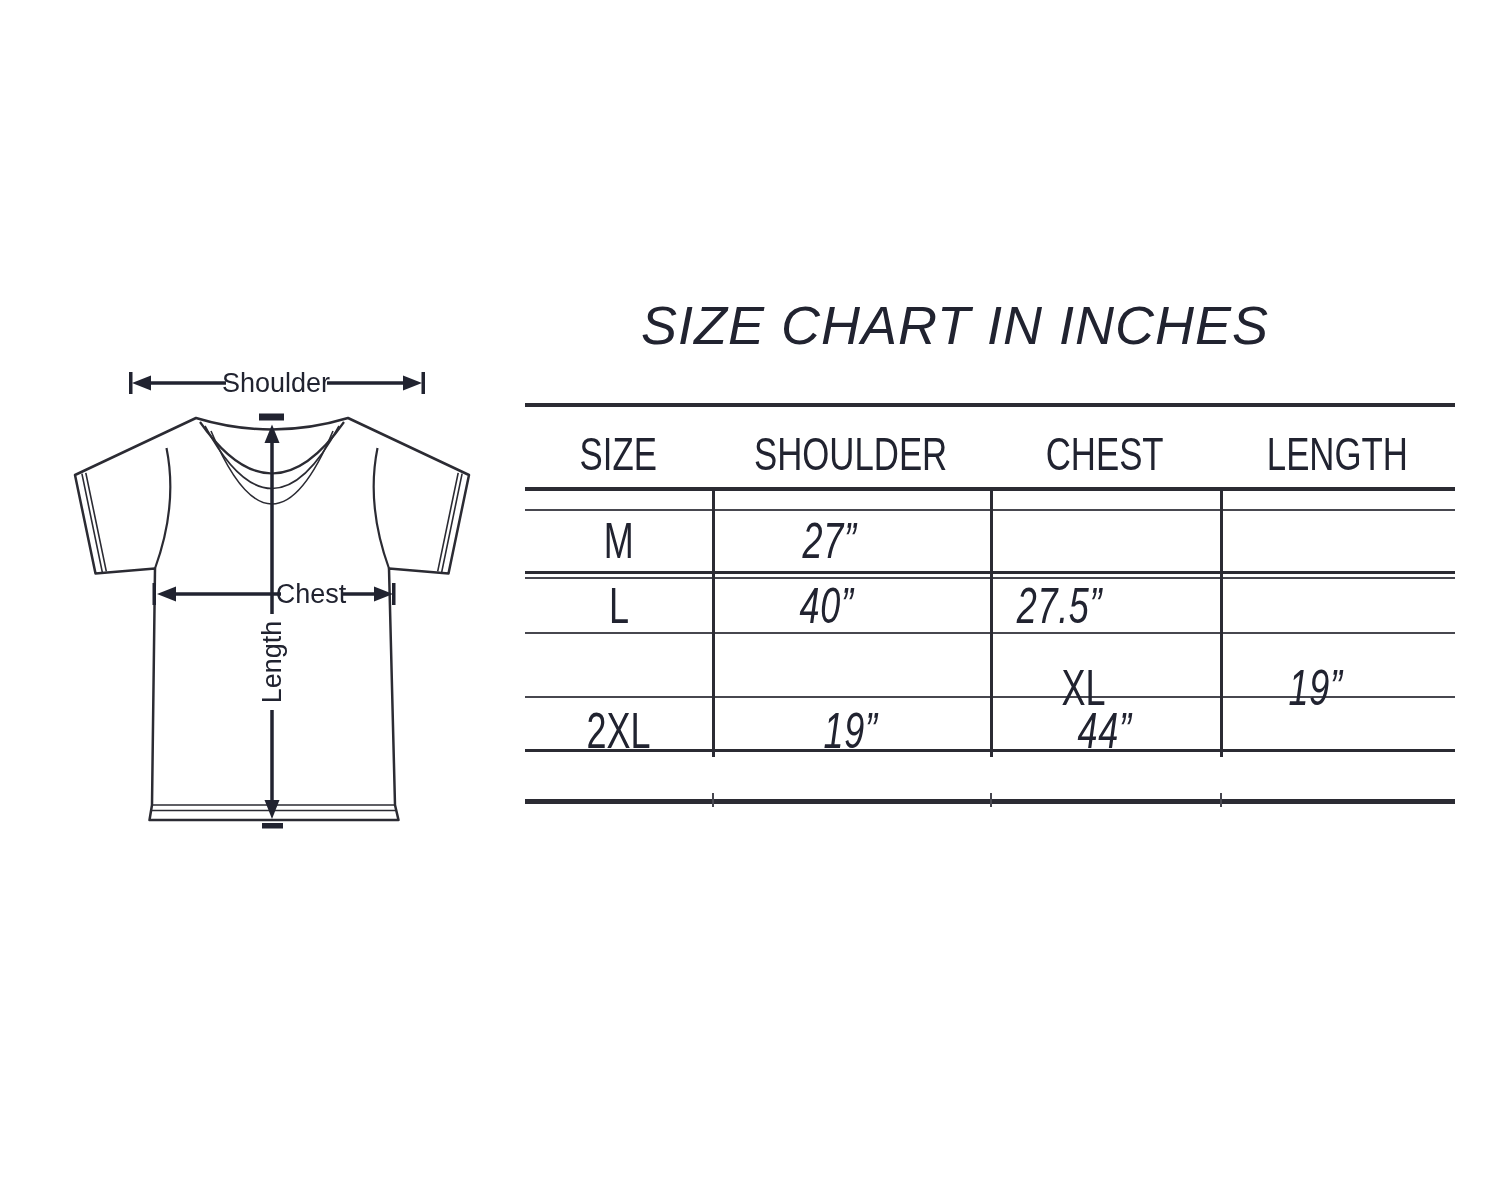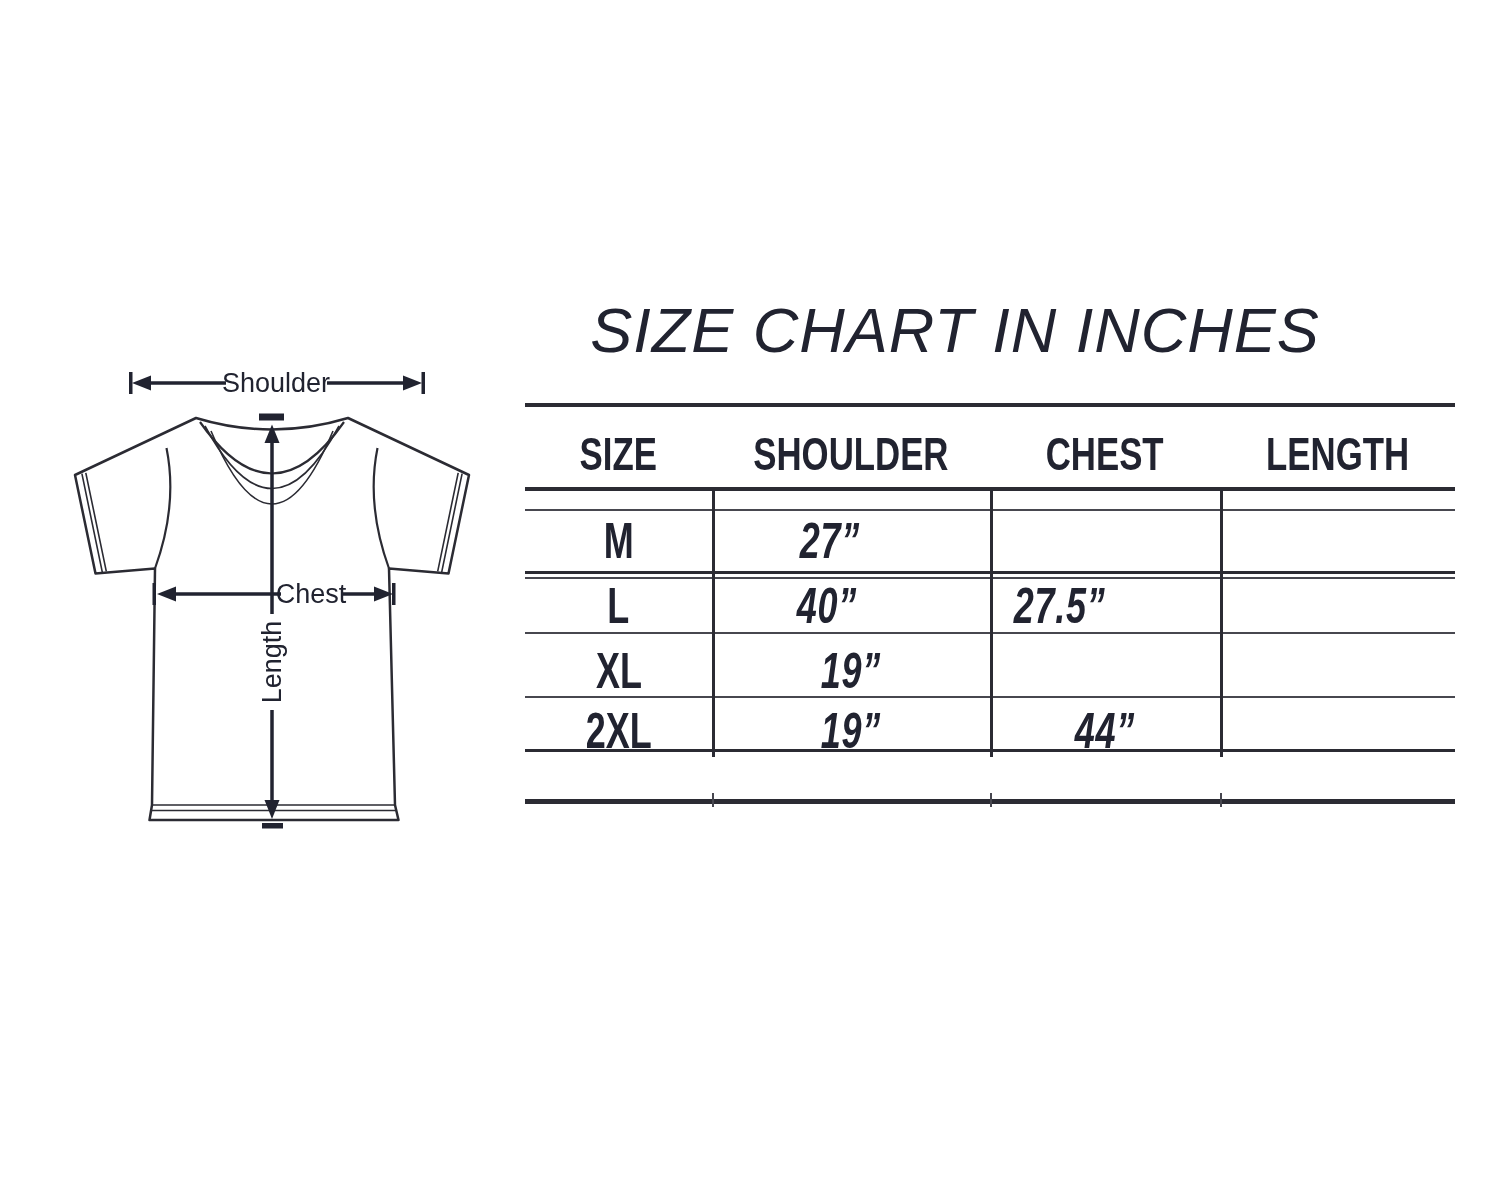--- a/index.html
+++ b/index.html
@@ -7,30 +7,30 @@
     --line-dark:#2b2b33;
     --line-mid:#47474f;
   }
   html,body{margin:0;padding:0;background:#fff;}
   .canvas{
     position:relative;width:1500px;height:1199px;background:#ffffff;overflow:hidden;
     font-family:"Liberation Sans", sans-serif;color:var(--ink);
   }
   .title{
     position:absolute;left:515px;top:294px;width:880px;margin:0;
-    text-align:center;font-size:63px;font-style:italic;font-weight:normal;
+    text-align:center;font-size:54px;font-style:italic;font-weight:normal;
     letter-spacing:1px;white-space:nowrap;color:var(--ink);
   }
   
   .tbl{position:absolute;left:525px;top:403px;width:930px;height:440px;}
   .hline{position:absolute;left:0;width:100%;background:var(--line-dark);}
   .hline.mid{background:var(--line-mid);}
   .vline{position:absolute;top:84px;height:270px;width:3px;background:var(--line-dark);}
   .tick{position:absolute;width:2px;height:14px;top:390px;background:var(--line-mid);}
-  .row{position:absolute;left:0;width:100%;display:flex;font-weight:bold;}
+  .row{position:absolute;left:0;width:100%;display:flex;}
   .cell{display:flex;align-items:center;justify-content:center;overflow:visible;}
   .c1{width:187px}.c2{width:278px}.c3{width:230px}.c4{width:235px}
   .cell span{display:inline-block;white-space:nowrap;transform-origin:center;}
   .hdr .cell span{font-size:47px;transform:scale(0.74,1);}
   .sz{font-size:50px;transform:scale(0.72,1);}
   .val{font-size:50px;font-style:italic;transform:scale(0.72,1);letter-spacing:1px;}
   
   .shirt-svg{position:absolute;left:50px;top:355px;width:445px;height:495px;}
   .shirt-svg text{font-family:"Liberation Sans", sans-serif;fill:var(--ink);font-size:27px;}
   .outline{fill:#ffffff;stroke:var(--line-dark);stroke-width:2.5;stroke-linejoin:round;}
@@ -147,21 +147,21 @@
           <span class="sz">L</span>
         </div>
       <div class="cell c3">
           <span class="val">40”</span>
         </div>
       <div class="cell c4">
           <span class="val">27.5”</span>
         </div>
     </div>
 
-    <div class="row" style="top:231px;height:74px;">
+    <div class="row" style="top:248px;height:74px;justify-content:flex-end;">
       <div class="cell c1">
           <span class="sz">XL</span>
         </div>
       <div class="cell c2">
           <span class="val">19”</span>
         </div>
     </div>
 
     <div class="row" style="top:295px;height:66px;">
       <div class="cell c1">

